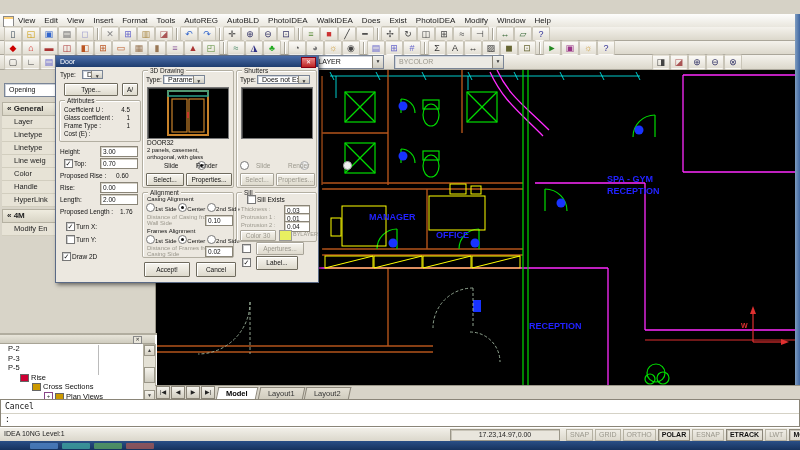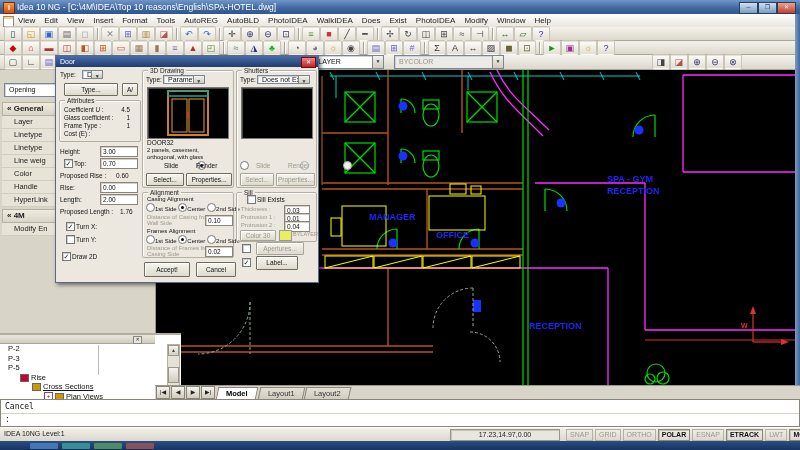--- a/index.html
+++ b/index.html
@@ -40,21 +40,21 @@
     font-size:5px;line-height:11px;text-align:center;color:#333;}
   .combo.dis{background:#eceae4;color:#9a978c;}
   .lt-line{display:inline-block;width:26px;height:1px;background:#000;vertical-align:middle;margin-right:4px;}
   
   #dock{left:0;top:70px;width:155px;height:329px;background:#d8d4c8;border-right:1px solid #9b9789;}
   #palette-combo{position:absolute;left:4px;top:13px;width:146px;}
   .pgroup{position:relative;margin:2px 2px 0 2px;padding:1px 0 0 4px;font-size:8px;font-weight:bold;color:#222;
     background:linear-gradient(#efecdf,#d9d5c6);border:1px solid #b5b1a2;height:11px;line-height:10px;}
   .pitem{margin:0 2px;padding-left:12px;font-size:7.5px;color:#222;height:12px;line-height:12px;
     background:#e7e3d6;border-bottom:1px solid #d2cebf;overflow:hidden;white-space:nowrap;}
-  #tree{position:absolute;left:0;top:263px;width:181px;height:66px;background:#fff;border-top:2px solid #b1ad9f;}
+  #tree{position:absolute;left:0;top:263px;width:157px;height:66px;background:#fff;border-top:2px solid #b1ad9f;}
   #tree-head{position:absolute;left:0;top:0;width:155px;height:8px;background:linear-gradient(#e8e5da,#cfccbf);
     border-bottom:1px solid #a8a496;}
   #tree-close{position:absolute;right:13px;top:1px;width:7px;height:6px;border:1px solid #888;
     background:#e8e5da;font-size:5px;line-height:5px;text-align:center;color:#333;}
   #tree-list{position:absolute;left:2px;top:9px;width:140px;height:57px;overflow:hidden;font-size:7.5px;color:#111;}
   .titem{height:9.6px;line-height:9.6px;white-space:nowrap;}
   .titem .tico{display:inline-block;width:7px;height:6px;margin-right:2px;border:1px solid #666;vertical-align:middle;}
   .titem .texp{display:inline-block;width:7px;height:7px;border:1px solid #848;margin-right:2px;
     font-size:6px;line-height:6px;text-align:center;color:#333;background:#fff;vertical-align:middle;}
   #tree-sb{position:absolute;right:1px;top:9px;width:11px;height:56px;background:#e4e1d5;border:1px solid #b5b1a2;}
@@ -123,27 +123,20 @@
   .prev{background:#000;border:1px solid #777;box-shadow:inset 1px 1px 0 #444;}
   .rrow{position:absolute;font-size:6px;white-space:nowrap;}
   .arow{position:absolute;left:4px;right:4px;height:9px;font-size:6.3px;line-height:9px;}
   .arow .v{position:absolute;right:6px;}
 </style>
 </head>
 <body>
 
 <div id="app">
 
-  <div class="abs" id="titlebar">
-    <span class="appico">I</span>
-    <span class="ttl">Idea 10 NG  - [C:\4M\IDEA\Top 10 reasons\English\SPA-HOTEL.dwg]</span>
-    <span class="winbtn" style="right:42px">─</span>
-    <span class="winbtn" style="right:23px">❐</span>
-    <span class="winbtn" id="btn-close" style="right:4px">✕</span>
-  </div>
 
   <div class="abs" id="menubar">
     <span class="docico"></span>
     <div id="menus">
         <span>View</span>
         <span>Edit</span>
         <span>View</span>
         <span>Insert</span>
         <span>Format</span>
         <span>Tools</span>
@@ -410,21 +403,21 @@
     <div id="tree">
       <div id="tree-head">
           <span id="tree-close">✕</span>
         </div>
       <div class="treeline"></div>
       <div id="tree-list">
           <div class="titem" style="padding-left: 6px;"><span>P-2</span></div>
           <div class="titem" style="padding-left: 6px;"><span>P-3</span></div>
           <div class="titem" style="padding-left: 6px;"><span>P-5</span></div>
           <div class="titem" style="padding-left: 18px;"><span class="tico" style="background: rgb(204, 0, 51);"></span><span>Rise</span></div>
-          <div class="titem" style="padding-left: 30px; text-decoration: underline;"><span class="tico" style="background: rgb(204, 153, 0);"></span><span>Cross Sections</span></div>
+          <div class="titem" style="padding-left: 30px;"><span class="tico" style="background: rgb(204, 153, 0);"></span><span>Cross Sections</span></div>
           <div class="titem" style="padding-left: 42px;"><span class="texp">+</span><span class="tico" style="background: rgb(204, 153, 0);"></span><span>Plan Views</span></div>
         </div>
       <div id="tree-sb">
         <span class="sbbtn" style="top:0">▲</span>
         <div id="tree-thumb"></div>
         <span class="sbbtn" style="bottom:0">▼</span>
       </div>
     </div>
   </div>
 

